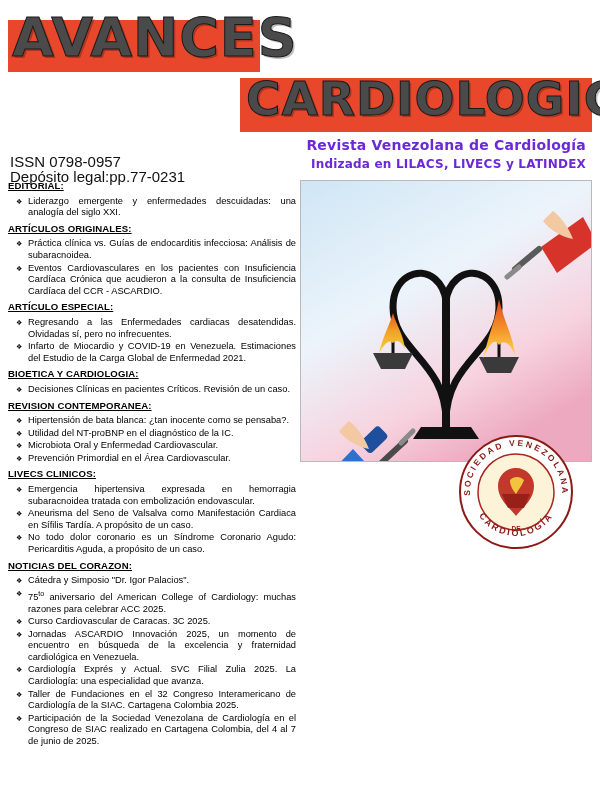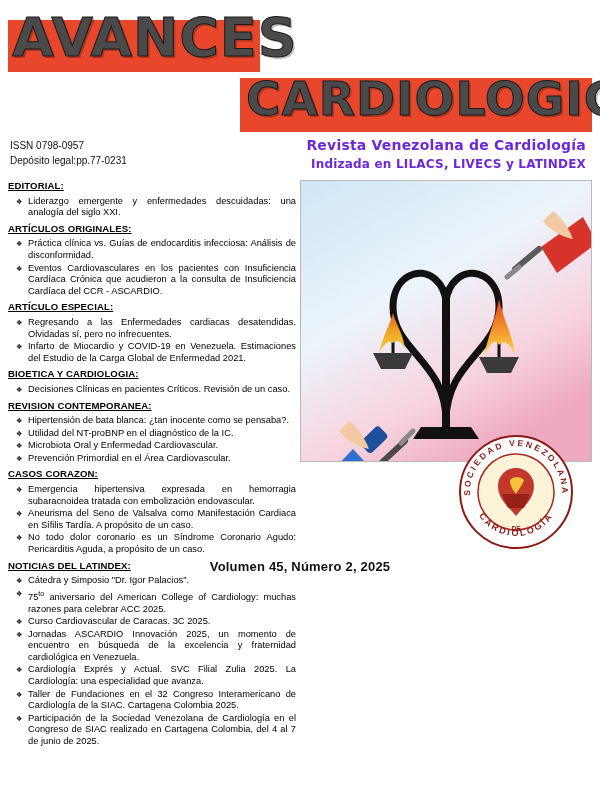--- a/index.html
+++ b/index.html
@@ -60,22 +60,22 @@
   }
   .word-cardiologicos {
     left: 246px;
     top: 74px;
     font-size: 47px;
     line-height: 50px;
   }
   .issn-block {
     position: absolute;
     left: 10px;
-    top: 138px;
-    font-size: 10px;
+    top: 154px;
+    font-size: 15px;
     line-height: 15px;
     color: #111;
   }
   .subtitle-block {
     position: absolute;
     right: 14px;
     top: 136px;
     text-align: right;
     color: #6d28d9;
     font-family: "DejaVu Sans", sans-serif;
@@ -245,21 +245,21 @@
 
     <div class="toc">
 
       <div class="section-head first">EDITORIAL:</div>
       <ul class="items">
         <li>Liderazgo emergente y enfermedades descuidadas: una analogía del siglo XXI.</li>
       </ul>
 
       <div class="section-head">ARTÍCULOS ORIGINALES:</div>
       <ul class="items">
-        <li>Práctica clínica vs. Guías de endocarditis infecciosa: Análisis de disconformidad.</li>
+        <li>Práctica clínica vs. Guías de endocarditis infecciosa: Análisis de subaracnoidea.</li>
         <li>Eventos Cardiovasculares en los pacientes con Insuficiencia Cardíaca Crónica que acudieron a la consulta de Insuficiencia Cardíaca del CCR - ASCARDIO.</li>
       </ul>
 
       <div class="section-head">ARTÍCULO ESPECIAL:</div>
       <ul class="items">
         <li>Regresando a las Enfermedades cardiacas desatendidas. Olvidadas sí, pero no infrecuentes.</li>
         <li>Infarto de Miocardio y COVID-19 en Venezuela. Estimaciones del Estudio de la Carga Global de Enfermedad 2021.</li>
       </ul>
 
       <div class="section-head">BIOETICA Y CARDIOLOGIA:</div>
@@ -268,28 +268,28 @@
       </ul>
 
       <div class="section-head">REVISION CONTEMPORANEA:</div>
       <ul class="items">
         <li>Hipertensión de bata blanca: ¿tan inocente como se pensaba?.</li>
         <li>Utilidad del NT-proBNP en el diagnóstico de la IC.</li>
         <li>Microbiota Oral y Enfermedad Cardiovascular.</li>
         <li>Prevención Primordial en el Área Cardiovascular.</li>
       </ul>
 
-      <div class="section-head">CASOS CORAZON:</div>
+      <div class="section-head">LIVECS CLINICOS:</div>
       <ul class="items">
         <li>Emergencia hipertensiva expresada en hemorragia subaracnoidea tratada con embolización endovascular.</li>
         <li>Aneurisma del Seno de Valsalva como Manifestación Cardiaca en Sífilis Tardía. A propósito de un caso.</li>
         <li>No todo dolor coronario es un Síndrome Coronario Agudo: Pericarditis Aguda, a propósito de un caso.</li>
       </ul>
 
-      <div class="section-head">NOTICIAS DEL LATINDEX:</div>
+      <div class="section-head">NOTICIAS DEL CORAZON:</div>
       <ul class="items">
         <li>Cátedra y Simposio "Dr. Igor Palacios".</li>
         <li>75<sup>to</sup> aniversario del American College of Cardiology: muchas razones para celebrar ACC 2025.</li>
         <li>Curso Cardiovascular de Caracas. 3C 2025.</li>
         <li>Jornadas ASCARDIO Innovación 2025, un momento de encuentro en búsqueda de la excelencia y fraternidad cardiológica en Venezuela.</li>
         <li>Cardiología Exprés y Actual. SVC Filial Zulia 2025.  La Cardiología: una especialidad que avanza.</li>
         <li>Taller de Fundaciones en el 32 Congreso Interamericano de Cardiología de la SIAC. Cartagena Colombia 2025.</li>
         <li>Participación de la Sociedad Venezolana de Cardiología en el Congreso de SIAC realizado en Cartagena Colombia, del 4 al 7 de junio de 2025.</li>
       </ul>
     </div>
@@ -310,15 +310,14 @@
       <text font-family="Liberation Sans, sans-serif" font-size="8.5" font-weight="bold" fill="#8b1a15" letter-spacing="2.4">
         <textPath href="#arcTop" startOffset="50%" text-anchor="middle">SOCIEDAD   VENEZOLANA</textPath>
       </text>
       <text font-family="Liberation Sans, sans-serif" font-size="9" font-weight="bold" fill="#8b1a15" letter-spacing="2.2">
         <textPath href="#arcBottom" startOffset="50%" text-anchor="middle">CARDIOLOGÍA</textPath>
       </text>
       <text x="58" y="97" font-family="Liberation Sans, sans-serif" font-size="6.5" font-weight="bold" fill="#8b1a15" text-anchor="middle">DE</text>
     </svg>
   </div>
 
-  <div class="volume">Volumen 45, Número  2, 2025</div>
 
 </div>
 
 </body></html>

